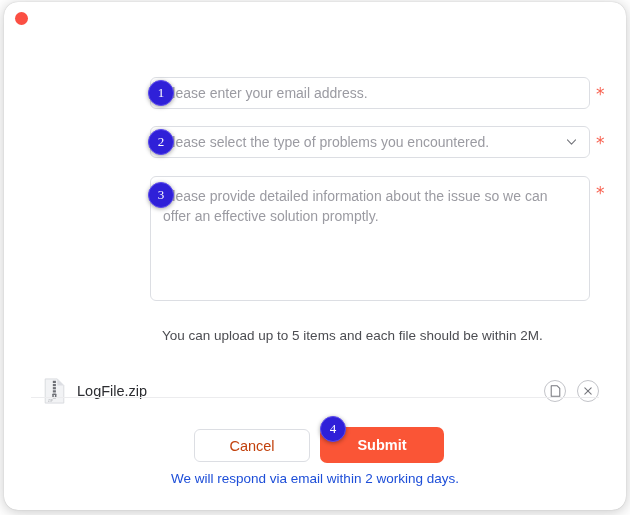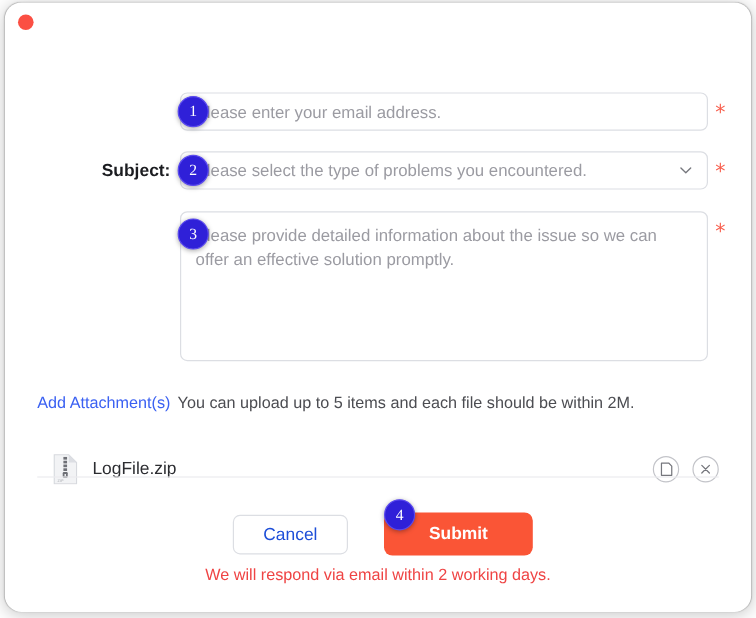--- a/index.html
+++ b/index.html
@@ -142,26 +142,26 @@
     align-items: center;
     justify-content: center;
     cursor: pointer;
     background: #fff;
   }
 
   
   .btn-cancel {
     position: absolute;
     left: 190px; top: 427px;
-    width: 96px; height: 33px;
+    width: 116px; height: 33px;
     background: #ffffff;
     border: 1px solid #dcdee3;
     border-radius: 6px;
     font-size: 14.5px;
-    color: #1d4ed8;
+    color: #c2410c;
     display: flex; align-items: center; justify-content: center;
     cursor: pointer;
     font-family: "Liberation Sans", sans-serif;
   }
   .btn-submit {
     position: absolute;
     left: 316px; top: 425px;
     width: 124px; height: 36px;
     background: #fa5536;
     border: none;
@@ -173,21 +173,21 @@
     cursor: pointer;
     font-family: "Liberation Sans", sans-serif;
   }
 
   .footer-note {
     position: absolute;
     left: 0; top: 469px;
     width: 622px;
     text-align: center;
     font-size: 13.5px;
-    color: #ef4444;
+    color: #1d4ed8;
   }
 
   
   .badge {
     position: absolute;
     width: 26px; height: 26px;
     border-radius: 50%;
     background: #2f20d8;
     border: 1.5px solid #5a49ef;
     color: #ffffff;
@@ -206,36 +206,34 @@
 <div class="window">
 
   <div class="close-dot"></div>
 
 
   <div class="field" style="left:146px; top:75px; width:440px; height:32px;">
     <span class="ph">Please enter your email address.</span>
   </div>
   <div class="req" style="left:592px; top:84px;">*</div>
 
-  <div class="label" style="left:26px; top:133px;">Subject:</div>
   <div class="field" style="left:146px; top:124px; width:440px; height:32px;">
     <span class="ph">Please select the type of problems you encountered.</span>
     <svg class="chev" viewBox="0 0 16 16">
       <path d="M3 5.5 L8 10.5 L13 5.5" fill="none" stroke="#76777d" stroke-width="1.4" stroke-linecap="round" stroke-linejoin="round"></path>
     </svg>
   </div>
   <div class="req" style="left:592px; top:133px;">*</div>
 
   <div class="textarea" style="left:146px; top:174px; width:440px; height:125px;">
     <span>Please provide detailed information about the issue so we can offer an effective solution promptly.</span>
   </div>
   <div class="req" style="left:592px; top:183px;">*</div>
 
-  <div class="attach-link" style="left:27px; top:326px;">Add Attachment(s)</div>
-  <div class="attach-hint" style="left:144px; top:326px;">You can upload up to 5 items and each file should be within 2M.</div>
+  <div class="attach-hint" style="left:158px; top:326px;">You can upload up to 5 items and each file should be within 2M.</div>
 
   <div class="file-row">
     <svg class="zip-icon" viewBox="0 0 22 28">
       <path d="M1 1 h13 l7 7 v19 h-20 z" fill="#f2f3f5" stroke="#d7d9de" stroke-width="1"></path>
       <path d="M14 1 l7 7 h-7 z" fill="#dcdee3"></path>
       <rect x="9.2" y="3" width="3.3" height="2.4" fill="#6e7076"></rect>
       <rect x="9.2" y="6.4" width="3.3" height="2.4" fill="#6e7076"></rect>
       <rect x="9.2" y="9.8" width="3.3" height="2.4" fill="#6e7076"></rect>
       <rect x="9.2" y="13.2" width="3.3" height="2.4" fill="#6e7076"></rect>
       <rect x="8.6" y="16.6" width="4.5" height="5.2" rx="1" fill="#6e7076"></rect>

